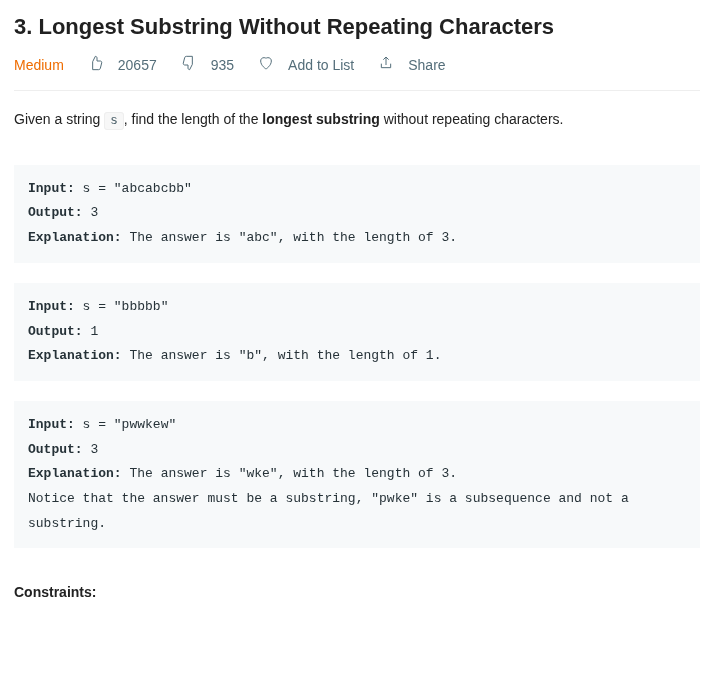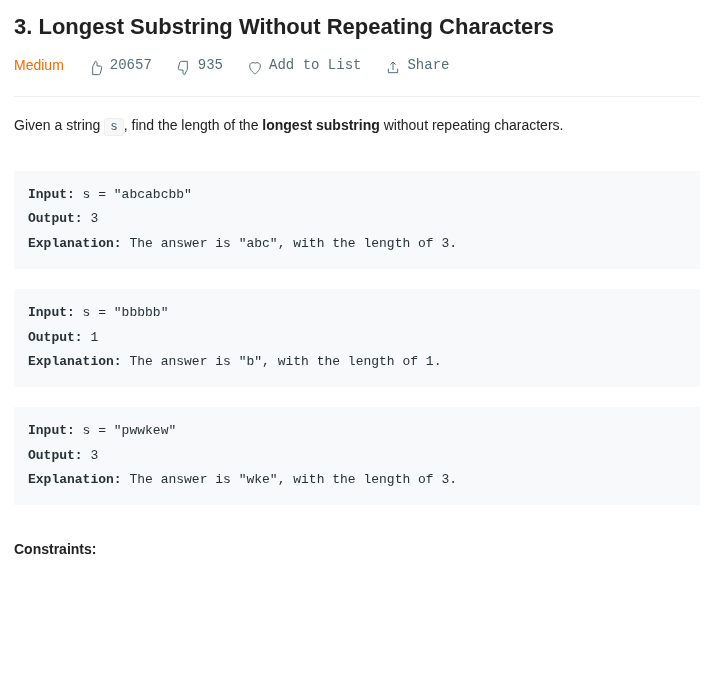--- a/index.html
+++ b/index.html
@@ -14,36 +14,35 @@
   .title {
     font-size: 22px;
     font-weight: 600;
     color: #212121;
     margin-bottom: 12px;
   }
   .meta-row {
     display: flex;
     align-items: center;
     gap: 24px;
-    padding-bottom: 20px;
+    padding-bottom: 14px;
     border-bottom: 1px solid #eee;
     margin-bottom: 18px;
     font-size: 14px;
   }
   .difficulty {
     color: #ef6c00;
     font-weight: 500;
   }
   .meta-item {
     display: flex;
-    align-items: flex-end;
-    gap: 6px;
+    align-items: flex-start;
+    gap: 14px;
     color: #546e7a;
     cursor: pointer;
-    font-family: Liberation Mono, monospace;
   }
   .meta-item svg { width: 16px; height: 16px; stroke: #546e7a; fill: none; stroke-width: 1.5; }
   .meta-item .count { color: #546e7a; }
   .description {
     margin-bottom: 34px;
     color: #222;
   }
   .inline-code {
     font-family: "SFMono-Regular", Consolas, "Liberation Mono", Menlo, monospace;
     background: #f7f7f7;
@@ -117,16 +116,16 @@
   </span>
 </div>
 
 <p class="description">
   <span>Given a string </span><code class="inline-code">s</code><span>, find the length of the </span><span class="strong">longest substring</span><span> without repeating characters.</span>
 </p>
 
 <div id="examples-container">
     <div class="example-block"><div><span class="kw">Input:</span> s = "abcabcbb"</div><div><span class="kw">Output:</span> 3</div><div><span class="kw">Explanation:</span> The answer is "abc", with the length of 3.</div></div>
     <div class="example-block"><div><span class="kw">Input:</span> s = "bbbbb"</div><div><span class="kw">Output:</span> 1</div><div><span class="kw">Explanation:</span> The answer is "b", with the length of 1.</div></div>
-    <div class="example-block"><div><span class="kw">Input:</span> s = "pwwkew"</div><div><span class="kw">Output:</span> 3</div><div><span class="kw">Explanation:</span> The answer is "wke", with the length of 3.</div></div>
+    <div class="example-block"><div><span class="kw">Input:</span> s = "pwwkew"</div><div><span class="kw">Output:</span> 3</div><div><span class="kw">Explanation:</span> The answer is "wke", with the length of 3.</div><div>Notice that the answer must be a substring, "pwke" is a subsequence and not a substring.</div></div>
   </div>
 
 <div class="constraints-label">Constraints:</div>
 
 </body></html>

